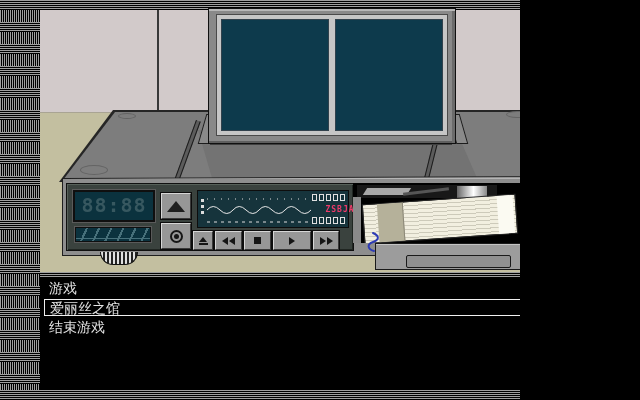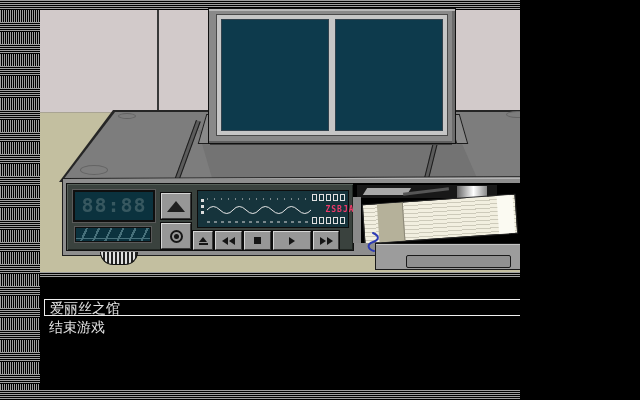--- a/index.html
+++ b/index.html
@@ -269,17 +269,18 @@
     <div class="abs foot"></div>
 
     <svg class="abs" width="560" height="262" style="left:0;top:0;pointer-events:none">
       <path d="M333 223 c7 3 6 7 0 9 c-6 2 -6 7 1 9" stroke="#2d3bb5" stroke-width="2" fill="none" stroke-linecap="round"></path>
       <path d="M501 244 q6 6 5 16" stroke="#222" stroke-width="1.5" fill="none"></path>
     </svg>
   </div>
 
   <div class="abs stripes-h menu-band"></div>
   <div class="abs" id="menu-panel">
+    <div class="menu-row" style="top:3px">游戏</div>
     <div class="menu-row sel" style="top:22px">爱丽丝之馆</div>
     <div class="menu-row" style="top:42px">结束游戏</div>
   </div>
 
 </div>
 
 </body></html>

